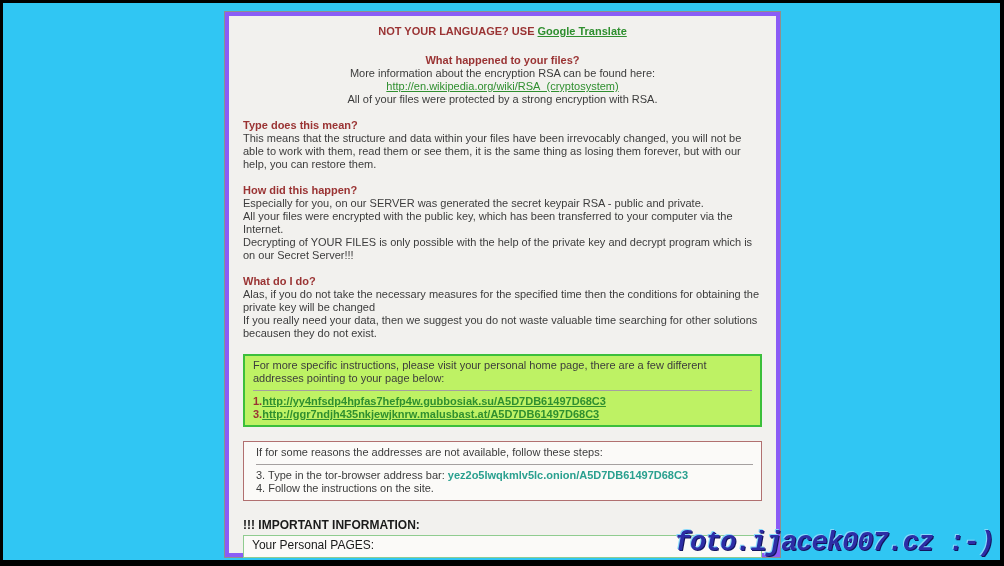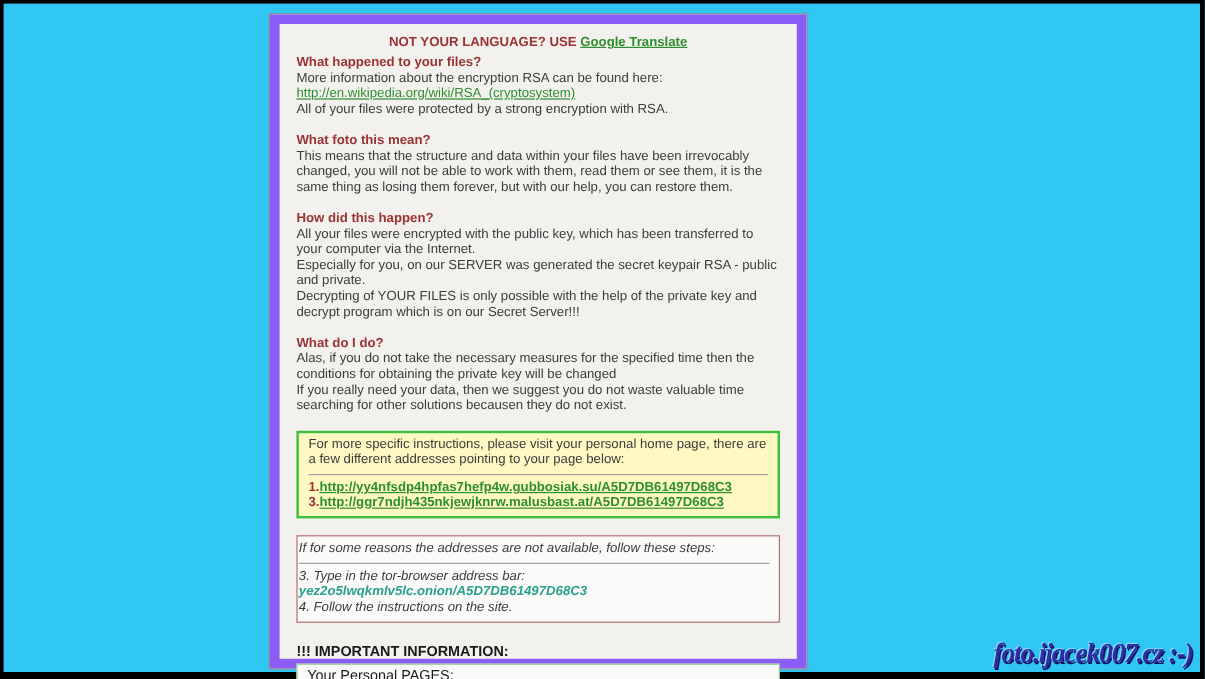--- a/index.html
+++ b/index.html
@@ -11,50 +11,49 @@
     overflow:hidden;
   }
   .canvas {
     position:absolute;
     left:3px; top:3px; right:4px; bottom:6px;
     background:#30c6f3;
   }
   .frame {
     position:absolute;
     left:222px; top:9px;
-    width:447px; height:545px;
+    width:555px; height:545px;
     background:#f2f1ee;
-    border:8px solid #8b5cf6;
+    border:4px solid #8b5cf6;
     box-shadow:0 0 0 1px #8f8f8d;
   }
   .content {
     padding:9px 14px 0 14px;
     font-size:11px;
     line-height:13px;
     color:#3c3c3c;
   }
   .center { text-align:center; }
   .hdr { color:#9a3333; font-weight:bold; }
   .sect { margin-top:13px; }
   a.glink { color:#2f8f2f; text-decoration:underline; cursor:pointer; }
   a.glink-b { color:#2f8f2f; text-decoration:underline; font-weight:bold; cursor:pointer; }
   .num { color:#9a3333; font-weight:bold; }
   .teal { color:#2aa08f; font-weight:bold;margin-top:48px; }
   .box1 {
     margin-top:14px;
     border:2px solid #3cbf3c;
-    background:#fef9c3;
+    background:#bef264;
     padding:3px 8px 4px 8px;
   }
   .box2 {
     margin-top:14px;
     border:1px solid #b17070;
     background:#fbfaf8;
-    padding:4px 8px 5px 1px;
-    font-style:italic;
+    padding:4px 8px 5px 12px;
   }
   .rule {
     border:none;
     border-top:1px solid #a5a0a0;
     margin:5px 0 4px 0;
     height:0;
   }
   .imp-title {
     margin-top:18px;
     font-size:12px;
@@ -66,58 +65,58 @@
     border:1px solid #90cc90;
     background:#fbfaf8;
     padding:3px 8px 4px 8px;
     font-size:12px;
     line-height:13.5px;
     color:#1a1a1a;
   }
   .watermark {
     position:absolute;
     right:6px; bottom:2px;
-    font-family:Liberation Serif, serif;
+    font-family:Liberation Mono, monospace;
     font-style:italic;
     font-weight:bold;
-    font-size:23px;
+    font-size:27px;
     color:#2d2da6;
     text-shadow:-1px -1px 0 #86d9fb, 1px 1px 0 #14145e;
     letter-spacing:-1px;
   }
 </style>
 </head>
 <body>
 
 <div class="canvas">
 
   <div class="frame">
     <div class="content">
 
       <div class="center hdr">
         <span>NOT YOUR LANGUAGE? USE </span><a class="glink-b">Google Translate</a>
       </div>
 
-      <div class="sect" style="margin-top:4px;">
+      <div class="sect" style="margin-top:16px;text-align:center;">
         <div class="hdr">What happened to your files?</div>
         <div>
           <span>More information about the encryption RSA can be found here: </span><a class="glink">http://en.wikipedia.org/wiki/RSA_(cryptosystem)</a>
         </div>
         <div>All of your files were protected by a strong encryption with RSA.</div>
       </div>
 
       <div class="sect">
-        <div class="hdr">What foto this mean?</div>
+        <div class="hdr">Type does this mean?</div>
         <div>This means that the structure and data within your files have been irrevocably changed, you will not be able to work with them, read them or see them, it is the same thing as losing them forever, but with our help, you can restore them.</div>
       </div>
 
       <div class="sect">
         <div class="hdr">How did this happen?</div>
+        <div>Especially for you, on our SERVER was generated the secret keypair RSA - public and private.</div>
         <div>All your files were encrypted with the public key, which has been transferred to your computer via the Internet.</div>
-        <div>Especially for you, on our SERVER was generated the secret keypair RSA - public and private.</div>
         <div>Decrypting of YOUR FILES is only possible with the help of the private key and decrypt program which is on our Secret Server!!!</div>
       </div>
 
       <div class="sect">
         <div class="hdr">What do I do?</div>
         <div>Alas, if you do not take the necessary measures for the specified time then the conditions for obtaining the private key will be changed</div>
         <div>If you really need your data, then we suggest you do not waste valuable time searching for other solutions becausen they do not exist.</div>
       </div>
 
       <div class="box1">

